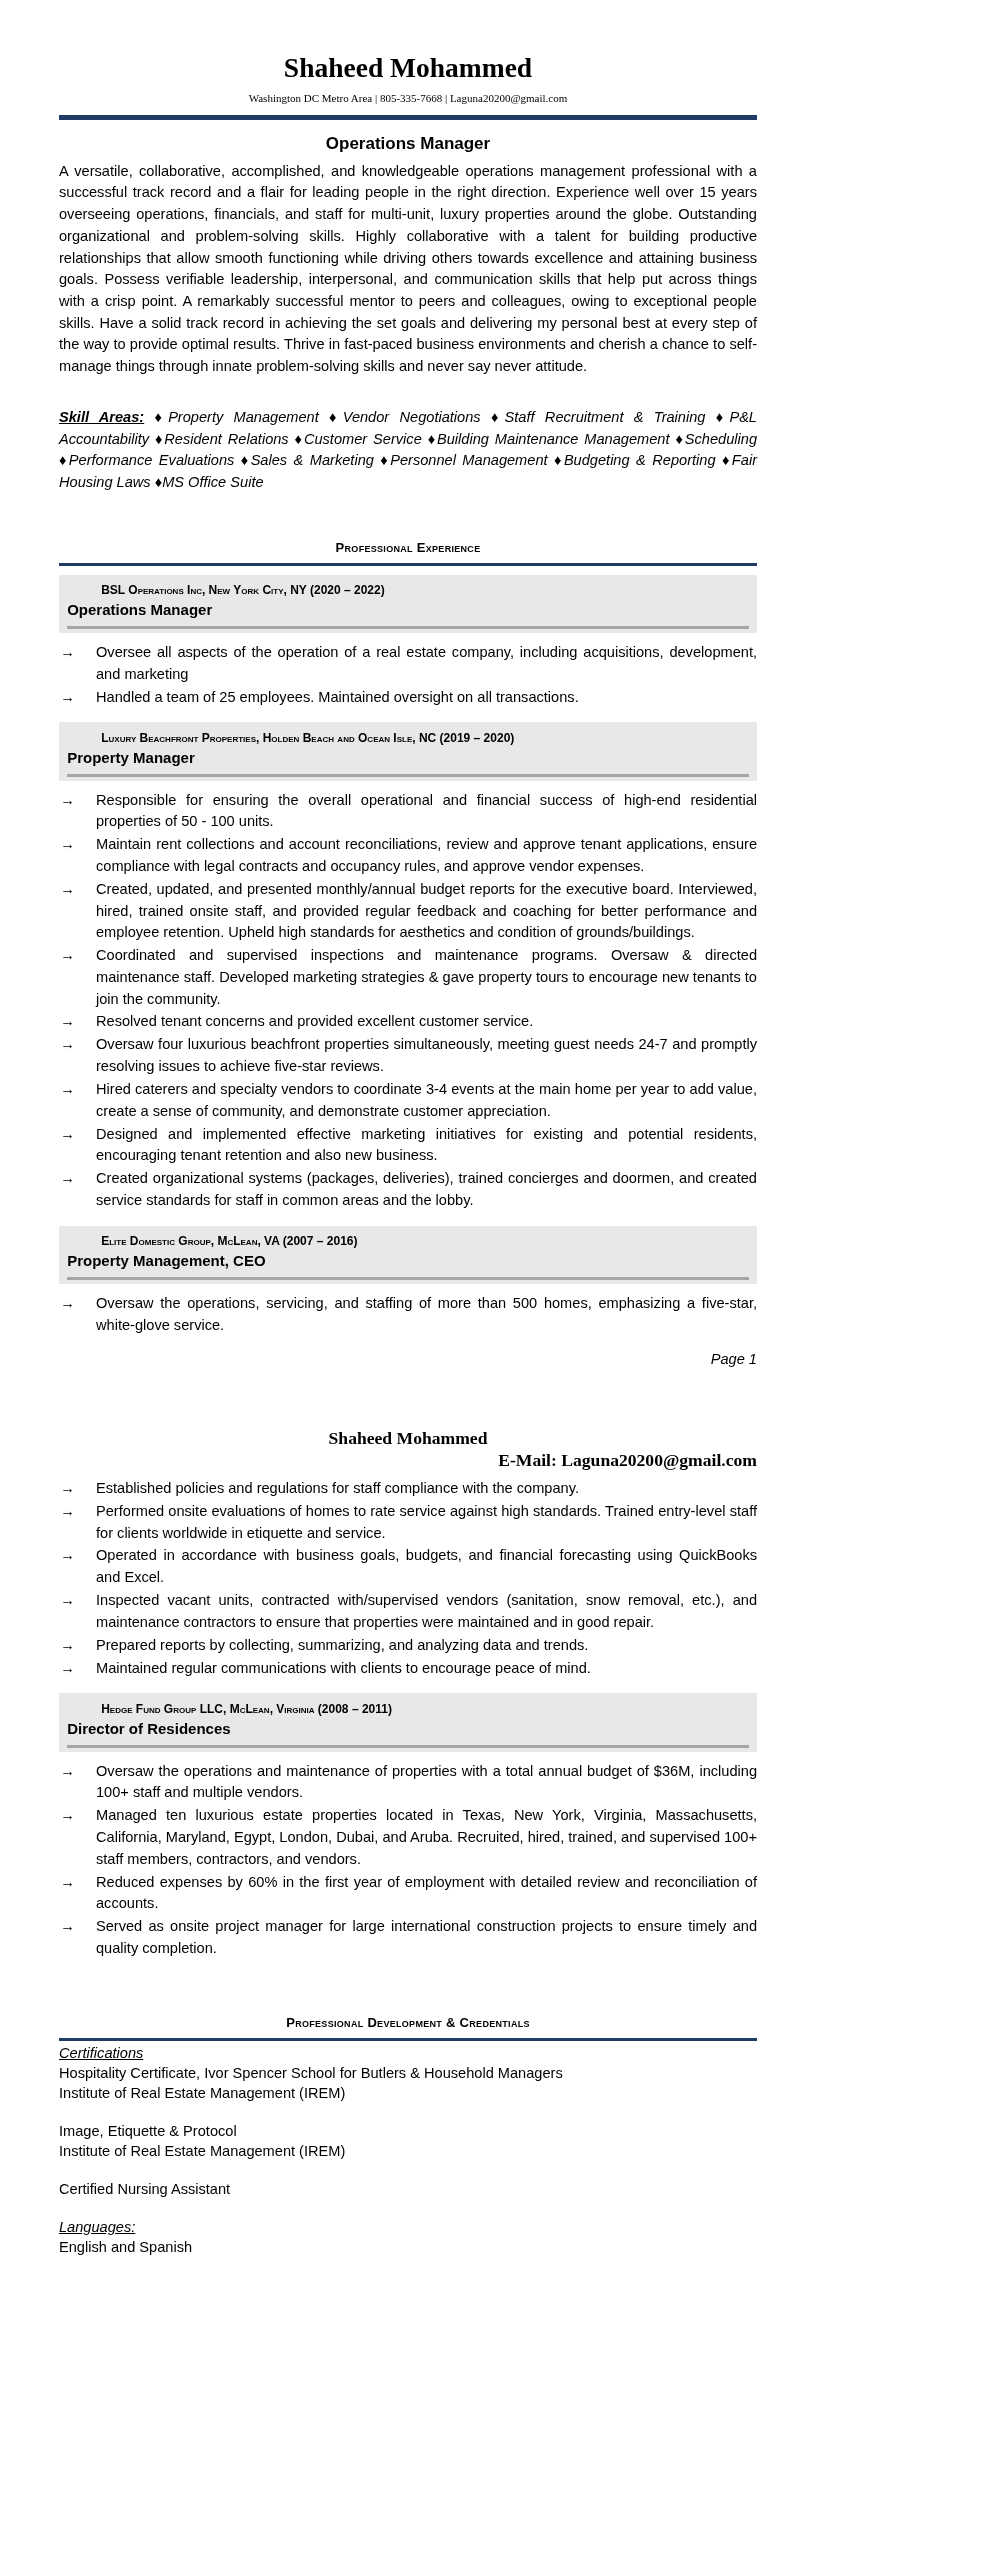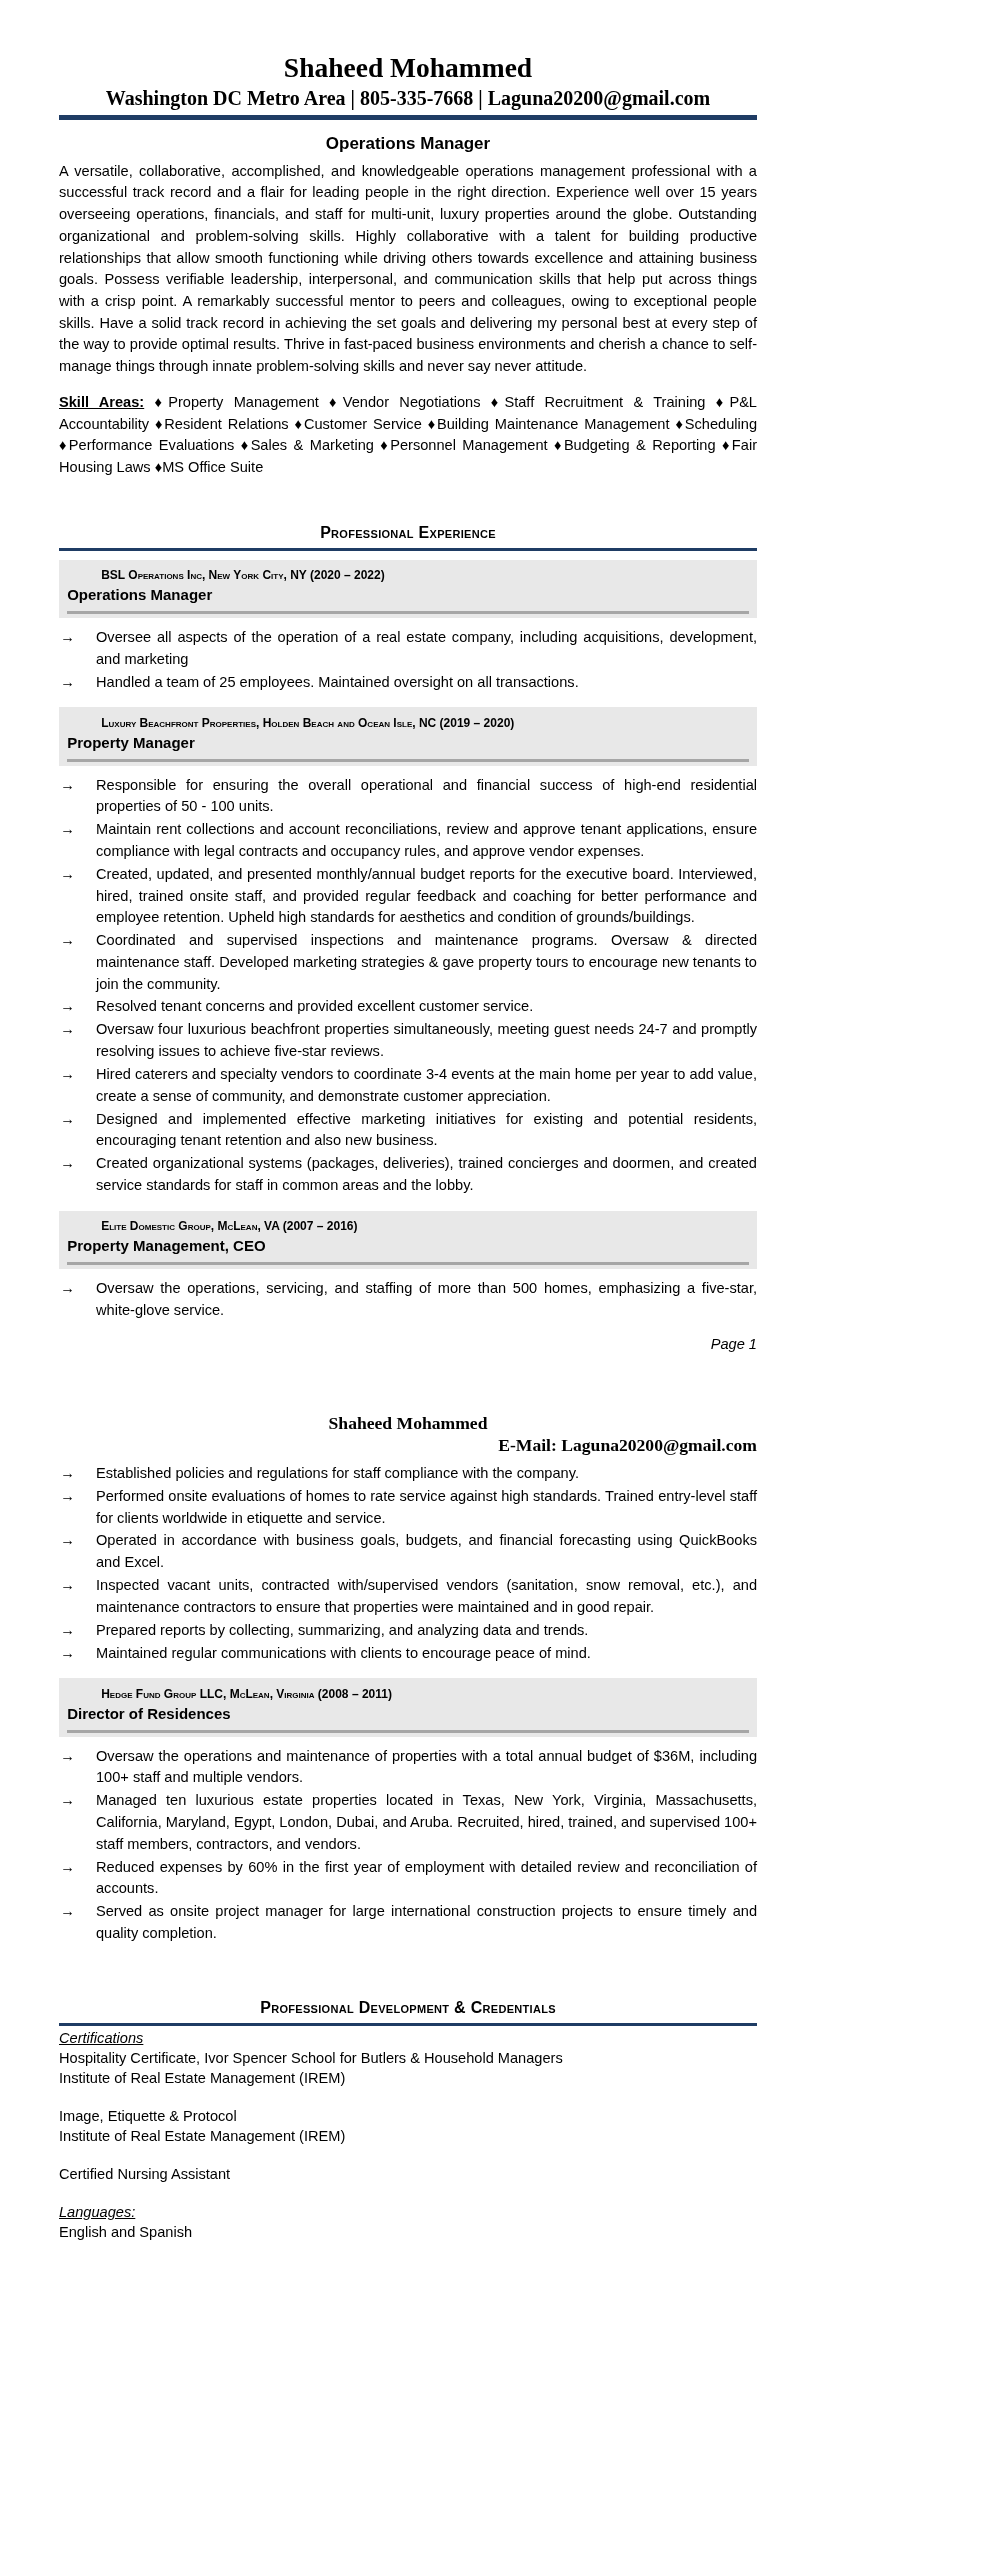--- a/index.html
+++ b/index.html
@@ -6,28 +6,28 @@
   body { width:995px; height:2576px; overflow:hidden; }
   .sheet{
     position:relative; box-sizing:border-box;
     width:816px; height:2576px; padding:0 59px;
     background:var(--page-bg,#fff); color:var(--text,#000);
     font-family:"Liberation Sans", sans-serif;
     font-size:14.6px; line-height:21.7px;
   }
   .serif{ font-family:"Liberation Serif", serif; }
   .name{ padding-top:52px; font-size:27.5px; line-height:32px; font-weight:bold; text-align:center; }
-  .contact{ margin-top:3.5px; font-size:20px; line-height:20px; font-weight:bold; text-align:center; }
+  .contact{ margin-top:3.5px; font-size:11px; line-height:20px; font-weight:normal; text-align:center; }
   .rule-thick{ height:5.3px; background:var(--accent,#1f3c64); margin-top:7.6px; }
   .rule-thin{ height:3.5px; background:var(--accent,#1f3c64); margin-top:5.3px; }
   .doc-title{ margin-top:14px; font-size:17px; line-height:20px; font-weight:bold; text-align:center; }
   .summary{ margin-top:6.4px; text-align:justify; }
-  .skills{ margin-top:14px; text-align:justify; }
+  .skills{ margin-top:29px; text-align:justify; font-style:italic; }
   .skills .label{ font-weight:bold; text-decoration:underline; }
-  .section-head{ margin-top:44px; text-align:center; font-weight:bold; font-size:16px;
+  .section-head{ margin-top:44px; text-align:center; font-weight:bold; font-size:13px;
     line-height:20px; font-variant:small-caps; letter-spacing:0.3px; }
   .section-head.p2{ margin-top:53px; }
   .job-box{ background:var(--box-bg,#e8e8e8); margin-top:8.2px; padding:5.3px 8.2px 4.1px; }
   .job-box.later{ margin-top:14px; }
   .job-company{ font-weight:bold; font-size:12px; line-height:20.5px; font-variant:small-caps;margin-left:34px; }
   .job-role{ font-weight:bold; font-size:15px; line-height:20.5px; }
   .job-rule{ height:2.9px; background:var(--box-rule,#a6a6a6); margin-top:5.3px; }
   ul.bullets{ list-style:none; margin:8.8px 0 0 0; padding:0; }
   ul.bullets li{ position:relative; padding-left:37px; text-align:justify; margin:0 0 1.2px 0; }
   ul.bullets .arrow{ position:absolute; left:1.2px; top:0; }

